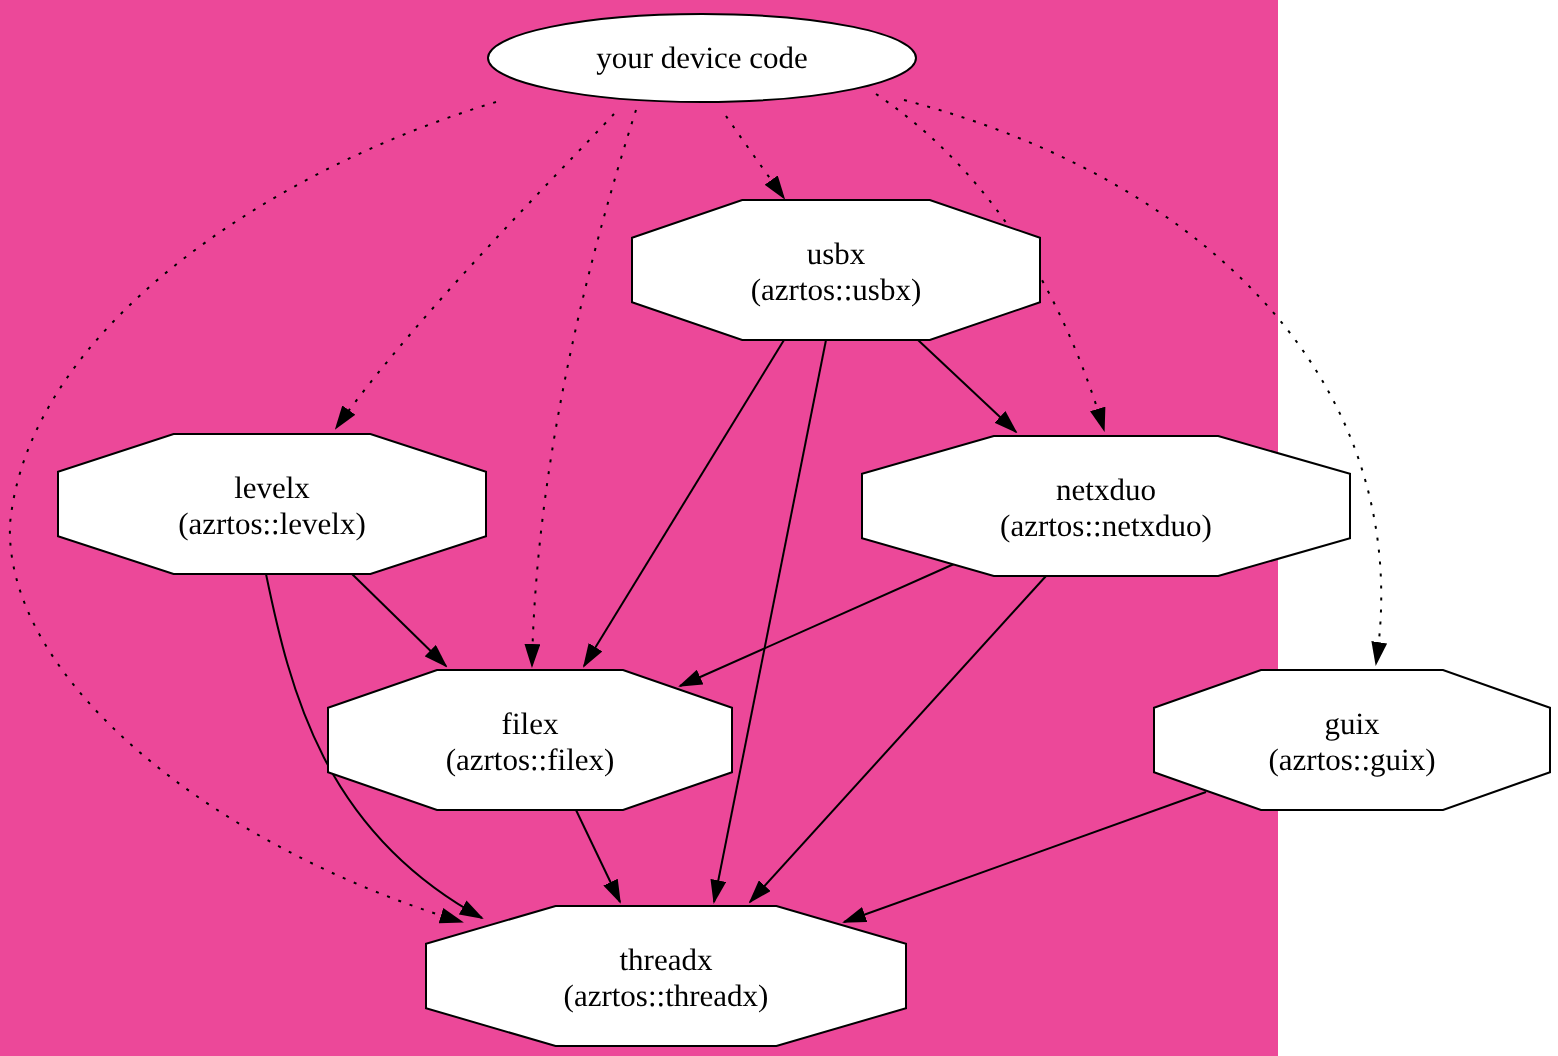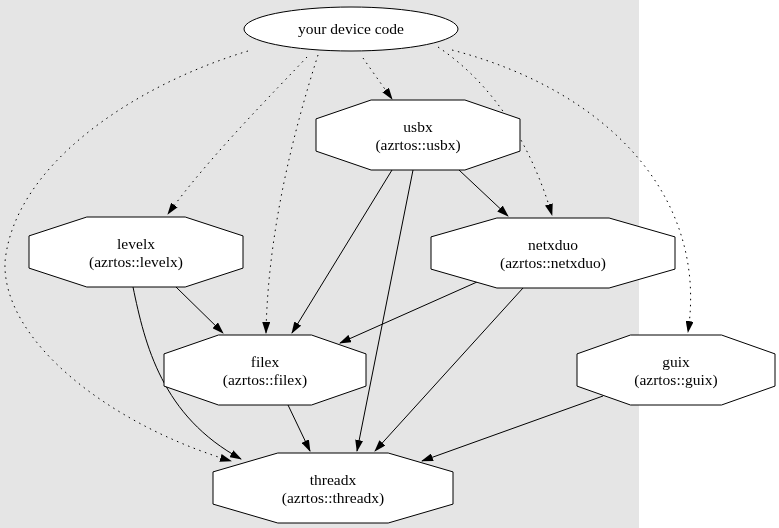--- a/index.html
+++ b/index.html
@@ -8,21 +8,21 @@
     background: #ffffff;
     width: 779px;
     height: 528px;
     overflow: hidden;
     font-family: "Liberation Serif", "DejaVu Serif", serif;
   }
   .graph-wrap {
     position: relative;
     width: 639px;
     height: 528px;
-    background: #e5e5e5;
+    background: #ec4899;
   }
   svg text {
     font-family: "Liberation Serif", "DejaVu Serif", serif;
     fill: #000000;
   }
   svg .node-shape {
     fill: #ffffff;
     stroke: #000000;
     stroke-width: 1;
   }

